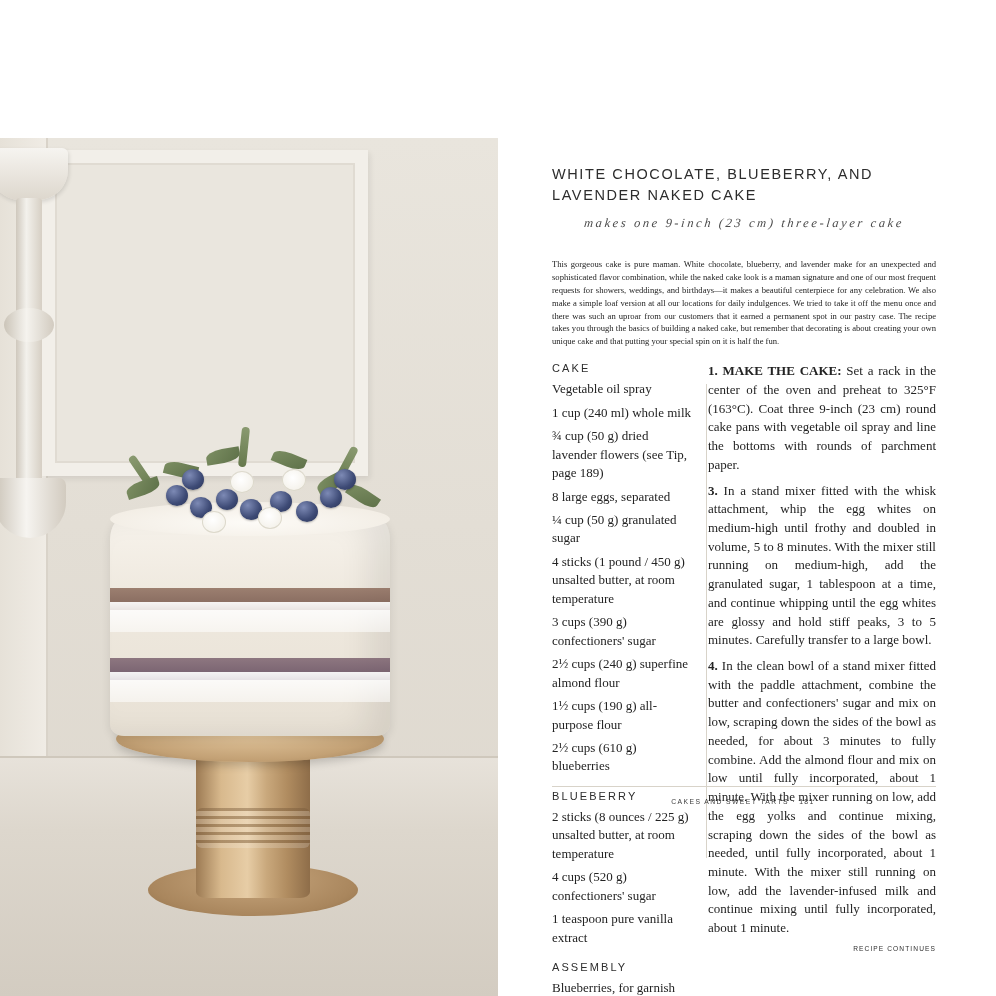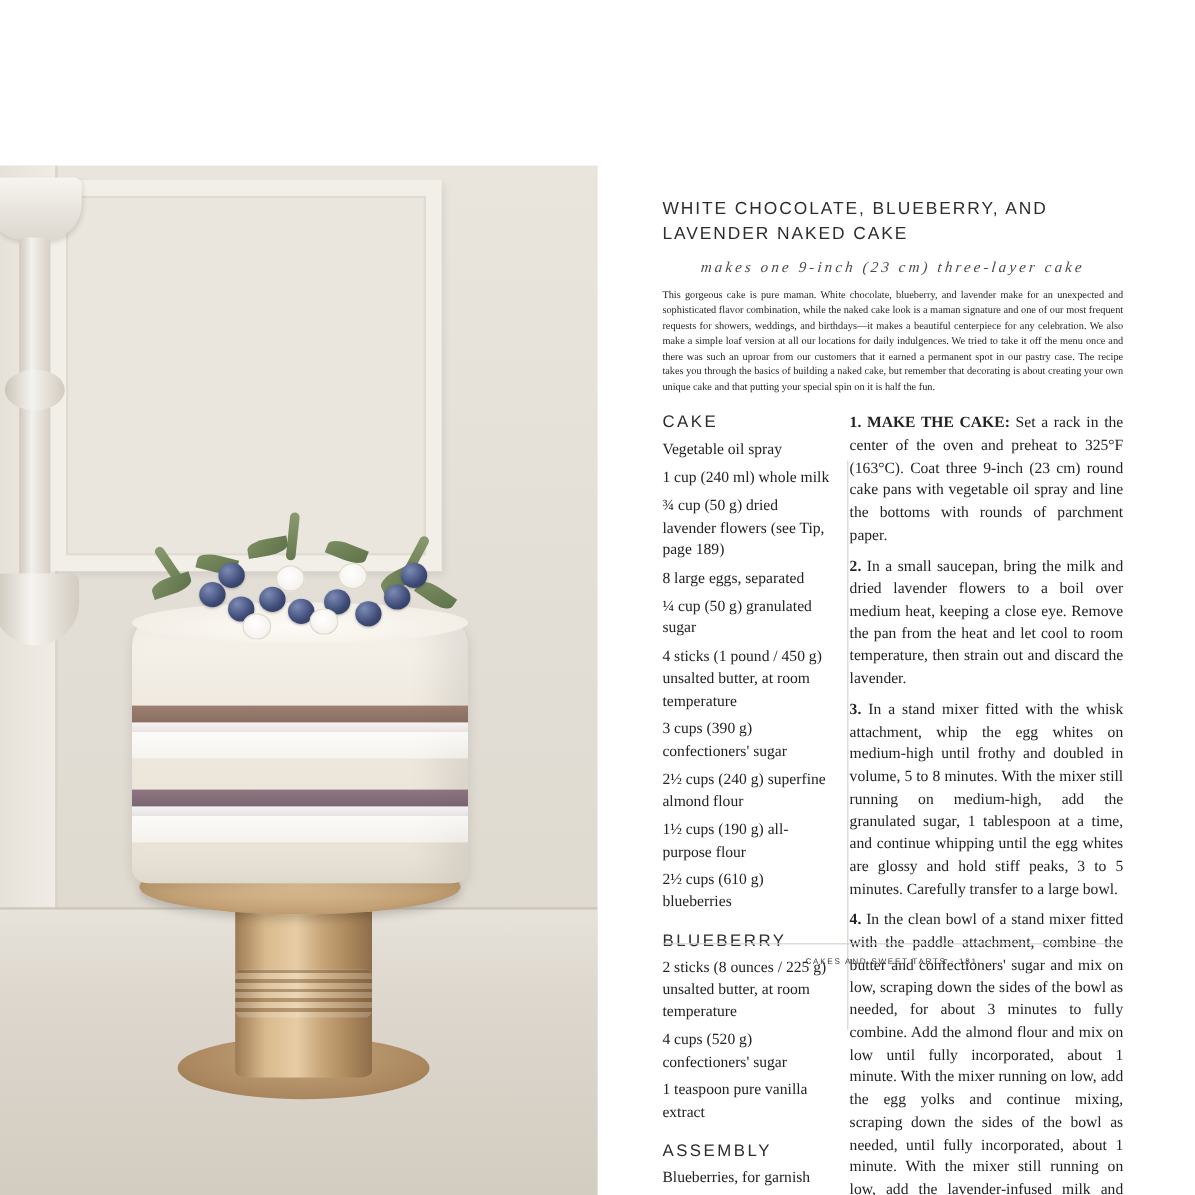--- a/index.html
+++ b/index.html
@@ -205,21 +205,21 @@
     margin-top: 10px;
     text-align: center;
     font-family: "Liberation Serif", serif;
     font-style: italic;
     font-size: 12.5px;
     letter-spacing: 2.6px;
     color: #4a4a4a;
     transform: skewX(-6deg);
   }
   .headnote {
-    margin-top: 8px;
+    margin-top: 27px;
     font-size: 8.6px;
     line-height: 1.5;
     text-align: justify;
     color: #232323;
   }
   .columns {
     display: flex;
     margin-top: 14px;
     gap: 16px;
   }
@@ -231,21 +231,21 @@
   .divider-v {
     position: absolute;
     left: 186px;
     top: 246px;
     width: 1px;
     height: 474px;
     background: #d8d3c9;
   }
   .sec-head {
     font-family: "Liberation Sans", sans-serif;
-    font-size: 14px;
+    font-size: 11px;
     letter-spacing: 2.1px;
     color: #2d2d2d;
     margin: 0 0 6px 0;
   }
   .sec-head.spaced { margin-top: 14px; }
   .ing {
     font-size: 13px;
     line-height: 1.42;
     margin-bottom: 5px;
     color: #232323;
@@ -379,24 +379,20 @@
           <div class="ing">Blueberries, for garnish</div>
           <div class="ing">Dried lavender flowers (see Tip, page 189), for garnish</div>
         </div>
 
         <div class="col-right">
           <div class="step">
             <b>1.</b>
             <b>MAKE THE CAKE:</b><span> Set a rack in the center of the oven and preheat to 325°F (163°C). Coat three 9-inch (23 cm) round cake pans with vegetable oil spray and line the bottoms with rounds of parchment paper.</span>
           </div>
           <div class="step">
-            <b>2.</b>
-            <span>In a small saucepan, bring the milk and dried lavender flowers to a boil over medium heat, keeping a close eye. Remove the pan from the heat and let cool to room temperature, then strain out and discard the lavender.</span>
-          </div>
-          <div class="step">
             <b>3.</b>
             <span>In a stand mixer fitted with the whisk attachment, whip the egg whites on medium-high until frothy and doubled in volume, 5 to 8 minutes. With the mixer still running on medium-high, add the granulated sugar, 1 tablespoon at a time, and continue whipping until the egg whites are glossy and hold stiff peaks, 3 to 5 minutes. Carefully transfer to a large bowl.</span>
           </div>
           <div class="step">
             <b>4.</b>
             <span>In the clean bowl of a stand mixer fitted with the paddle attachment, combine the butter and confectioners' sugar and mix on low, scraping down the sides of the bowl as needed, for about 3 minutes to fully combine. Add the almond flour and mix on low until fully incorporated, about 1 minute. With the mixer running on low, add the egg yolks and continue mixing, scraping down the sides of the bowl as needed, until fully incorporated, about 1 minute. With the mixer still running on low, add the lavender-infused milk and continue mixing until fully incorporated, about 1 minute.</span>
           </div>
           <div class="recipe-continues">RECIPE CONTINUES</div>
         </div>
 

